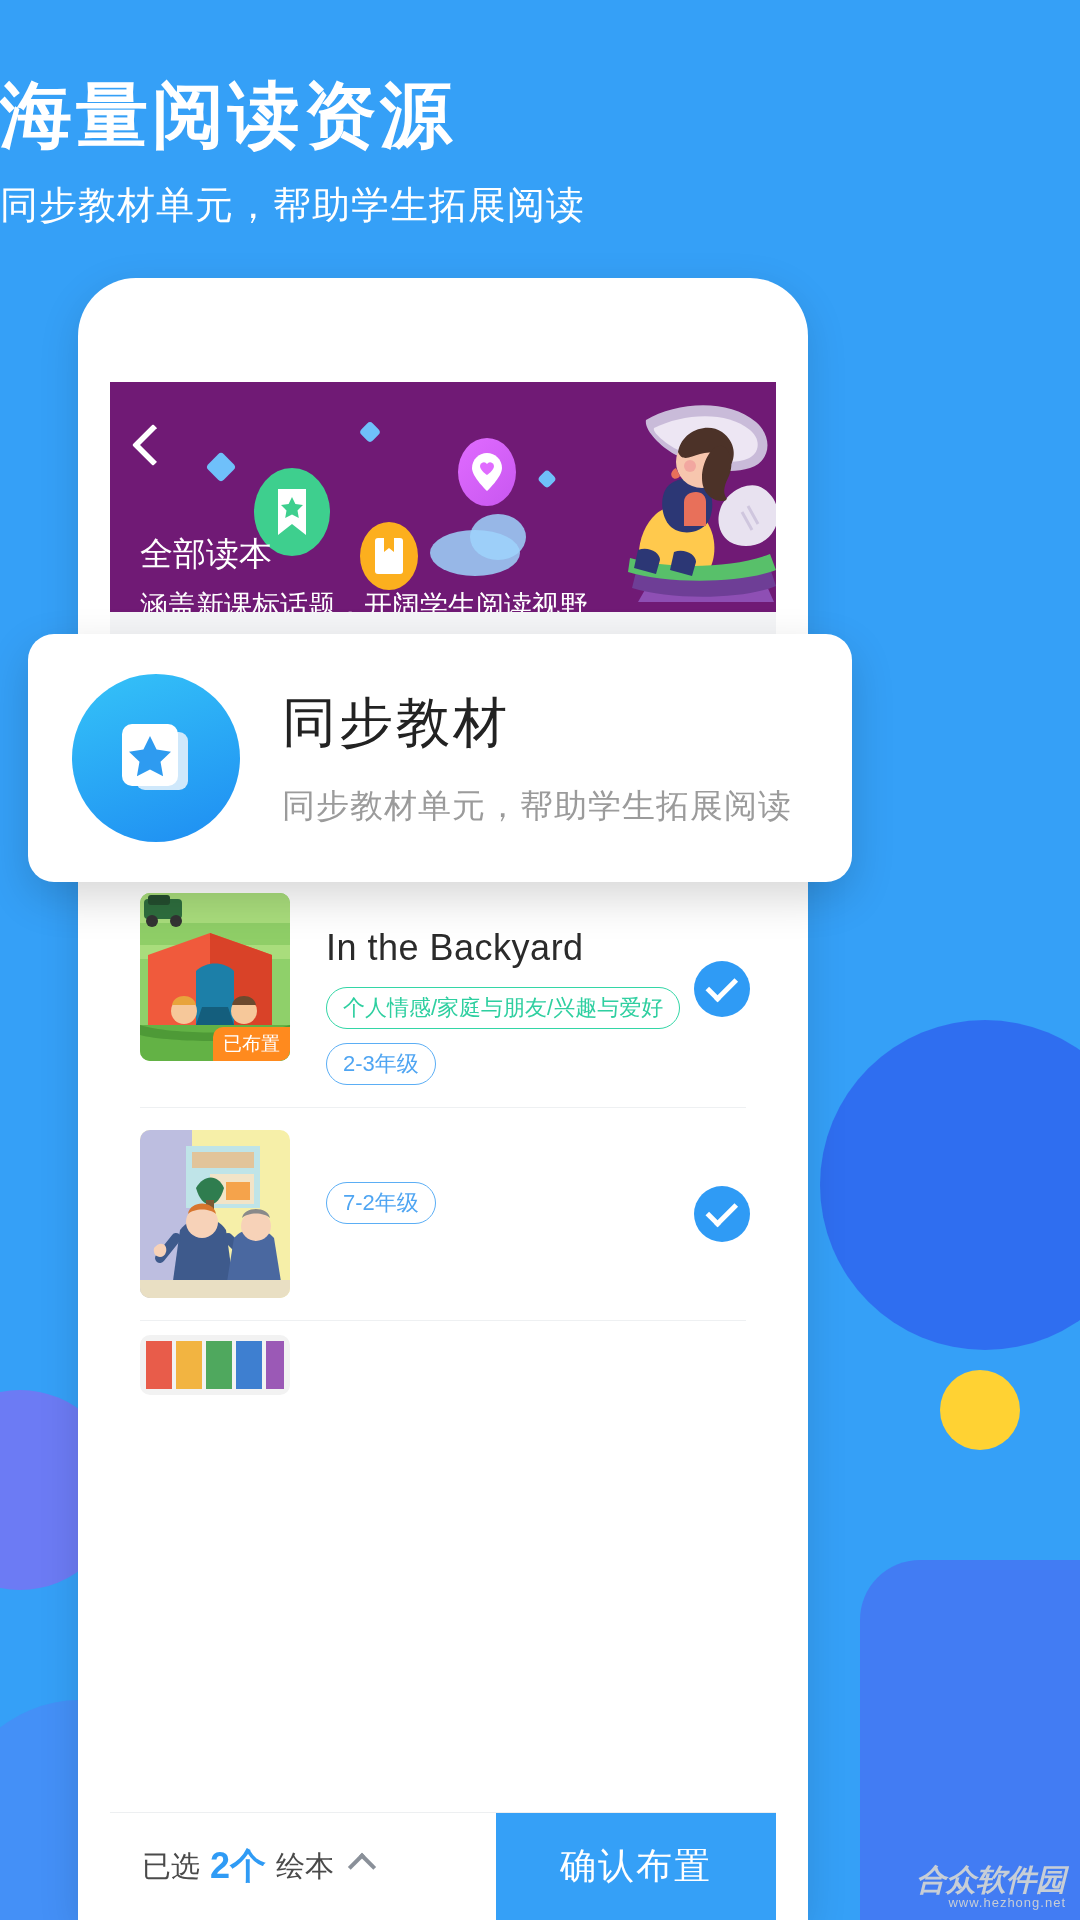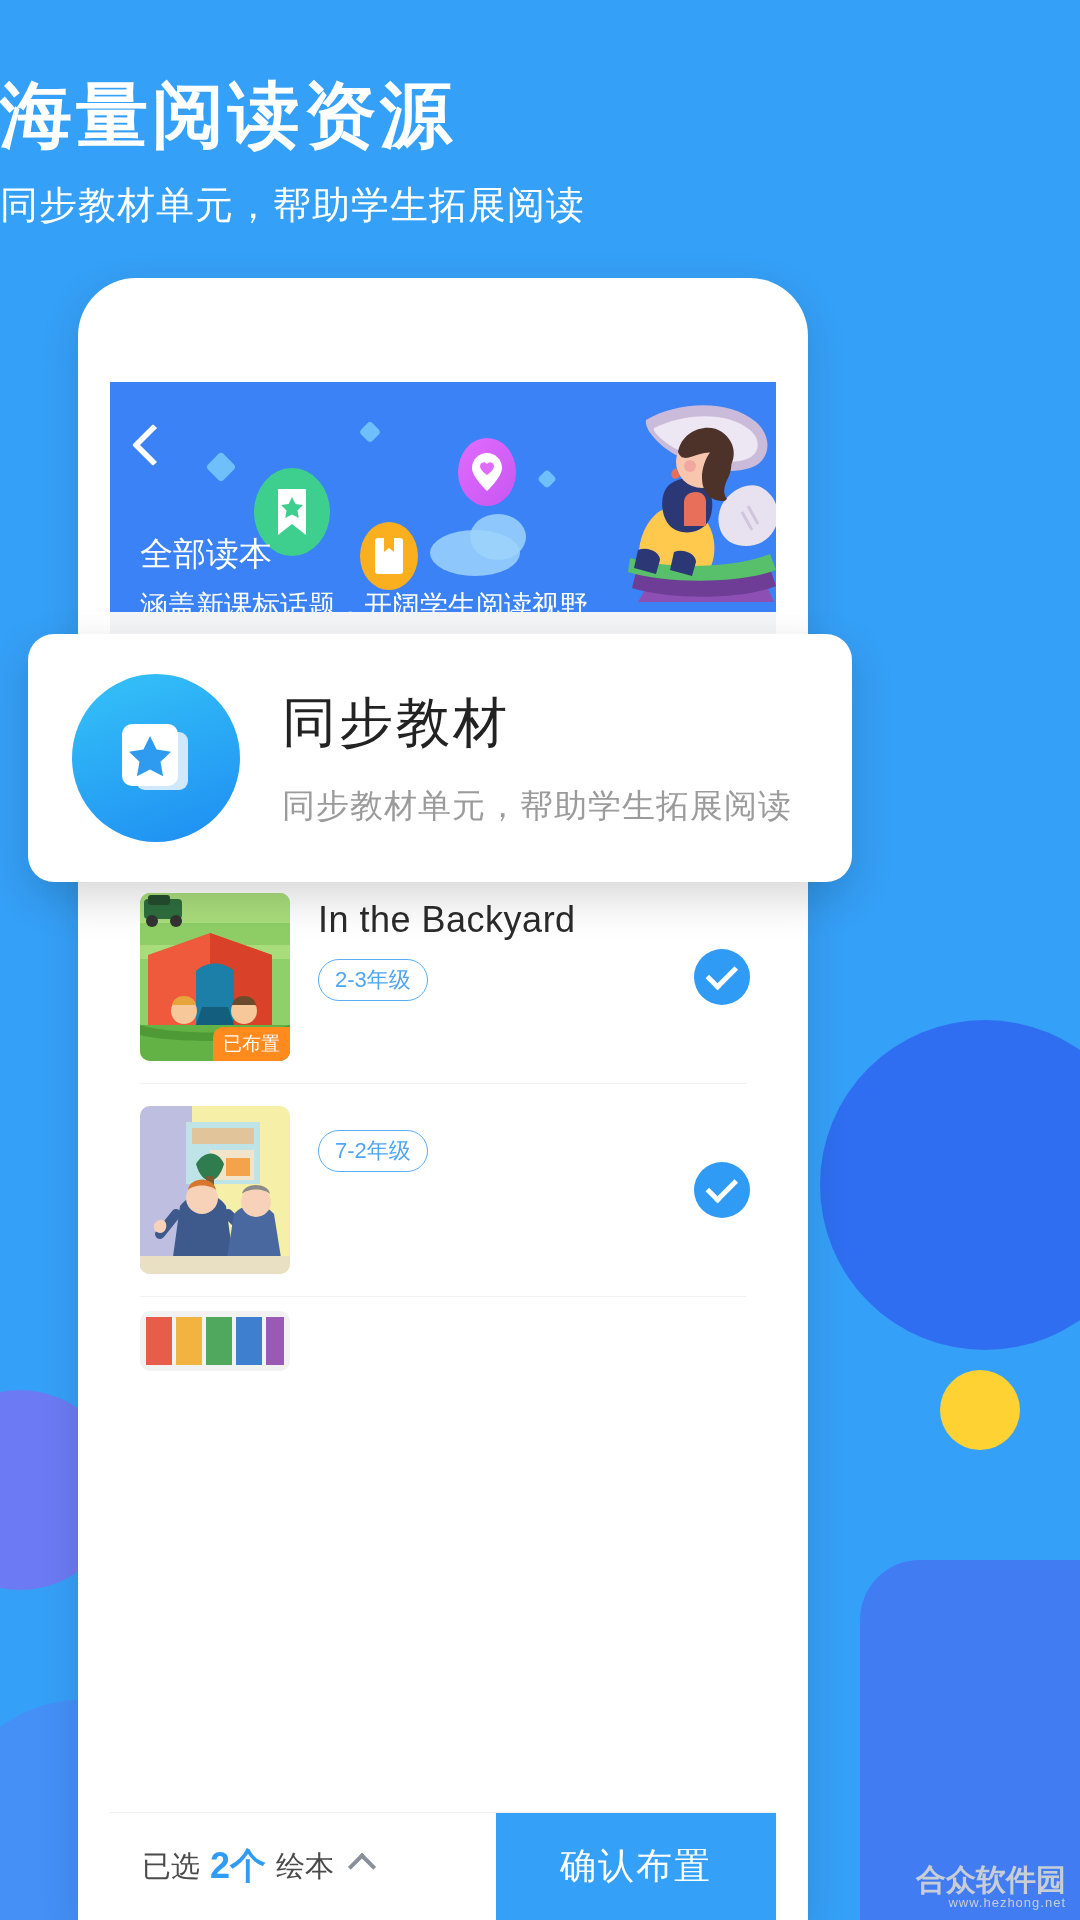--- a/index.html
+++ b/index.html
@@ -80,21 +80,21 @@
   .sb-time { position:absolute; left:0; right:0; text-align:center; font-size:25px; font-weight:500; }
   .sb-right { margin-left:auto; display:flex; align-items:center; gap:8px; z-index:1;}
   .batt-pct { font-size:24px; }
   .batt { width:42px; height:20px; border:3px solid rgba(255,255,255,.85);
           border-radius:5px; position:relative; padding:2px; }
   .batt::after{content:"";position:absolute;right:-7px;top:5px;width:4px;height:8px;
                background:rgba(255,255,255,.85);border-radius:0 2px 2px 0;}
   .batt i{display:block;height:100%;width:100%;background:#4CD964;border-radius:2px;}
 
   
-  .banner { height:230px; background:#3b82f6; position:relative; overflow:hidden; }
+  .banner { height:230px; background:#701a75; position:relative; overflow:hidden; }
   .back-arrow { position:absolute; left:28px; top:48px; width:30px; height:30px;
     border-left:6px solid #fff; border-bottom:6px solid #fff;
     transform:rotate(45deg); border-radius:2px; }
   .banner-title { position:absolute; left:30px; top:150px; color:#fff; font-size:33px; }
   .banner-sub { position:absolute; left:30px; top:205px; color:#fff; font-size:28px; white-space:nowrap;}
   .bdot{position:absolute;background:#6FC0FA;transform:rotate(45deg);border-radius:4px;}
   .bdot.d1{left:100px;top:74px;width:22px;height:22px;}
   .bdot.d2{left:252px;top:42px;width:16px;height:16px;}
   .bdot.d3{left:430px;top:90px;width:14px;height:14px;}
   .ic-green{position:absolute;left:144px;top:86px;width:76px;height:88px;border-radius:50%;
@@ -110,21 +110,21 @@
 
   
   .list { position:absolute; left:0; right:0; top:276px; bottom:108px; background:#fff; overflow:hidden; }
   .book-row { display:flex; padding:22px 26px 22px 30px; align-items:flex-start; position:relative;}
   .cover { width:150px; height:168px; border-radius:10px; flex:none; position:relative; overflow:hidden;}
   .cover svg{display:block;width:100%;height:100%;}
   .assigned-badge{
     position:absolute; right:0; bottom:0; background:#FF8A1E; color:#fff;
     font-size:19px; padding:4px 10px; border-radius:10px 0 10px 0;
   }
-  .bk-info { flex:1; padding-left:28px; padding-top:6px; }
+  .bk-info { flex:1; padding-left:36px; padding-top:6px;margin-top:28px; }
   .bk-title { font-size:36px; color:#2B2B2B; letter-spacing:.5px; }
   .tags { margin-top:18px; display:flex; flex-direction:column; gap:14px; align-items:flex-start;}
   .tag { border-radius:24px; font-size:22px; padding:5px 16px; white-space:nowrap;}
   .tag.green { border:1.5px solid #33D6A6; color:#2FCFA0; }
   .tag.blue  { border:1.5px solid #5BAEF5; color:#4FA5F2; }
   .check { width:56px; height:56px; border-radius:50%; flex:none; align-self:center;
            display:flex;align-items:center;justify-content:center;}
   .check.on { background:#2F9BF5; }
   .check.off { border:3px solid #D8DCE1; }
   .check.on::after{content:"";width:24px;height:12px;border-left:5px solid #fff;
@@ -153,21 +153,21 @@
     background:linear-gradient(160deg,#35C3F8,#1E8DF2);
     display:flex; align-items:center; justify-content:center; position:relative;
   }
   .popup-text { padding-left:42px; }
   .popup-title { font-size:54px; color:#222; letter-spacing:3px; }
   .popup-sub { font-size:33px; color:#9B9B9B; margin-top:24px; letter-spacing:1px;}
 
   
   .watermark{position:absolute;right:14px;bottom:10px;z-index:9;text-align:right;
     color:#cfd5dd;line-height:1.1;}
-  .wm1{font-size:30px;font-weight:bold;color:#C7CED6;}
+  .wm1{font-size:30px;font-weight:bold;color:#C7CED6;font-style:italic;}
   .wm2{font-size:13px;color:#C7CED6;letter-spacing:1px;}
 </style>
 </head>
 <body>
 
 <div class="bg-deco">
   <div class="blob-right-big"></div>
   <div class="blob-right-small"></div>
   <div class="blob-left"></div>
   <div class="blob-right-strip"></div>
@@ -285,20 +285,21 @@
             <path d="M32 112c2-12 22-12 24 0z" fill="#E8A43C"></path>
             <path d="M92 112c2-12 22-12 24 0z" fill="#6C4A2E"></path>
             <rect x="0" y="132" width="150" height="36" fill="#63B245"></rect>
             <path d="M0 132c30 10 120 10 150 0v10c-30 8-120 8-150 0z" fill="#4E9A37"></path>
           </svg>
           <div class="assigned-badge">已布置</div>
         </div>
         <div class="bk-info">
           <div class="bk-title">In the Backyard</div>
           <div class="tags">
+            <span class="tag green">个人情感/家庭与朋友/兴趣与爱好</span>
             <span class="tag blue">2-3年级</span>
           </div>
         </div>
         <div class="check on"></div>
       </div>
       <div class="divider"></div>
 
       <div class="book-row">
         <div class="cover">
           <svg viewBox="0 0 150 168" preserveAspectRatio="none">

